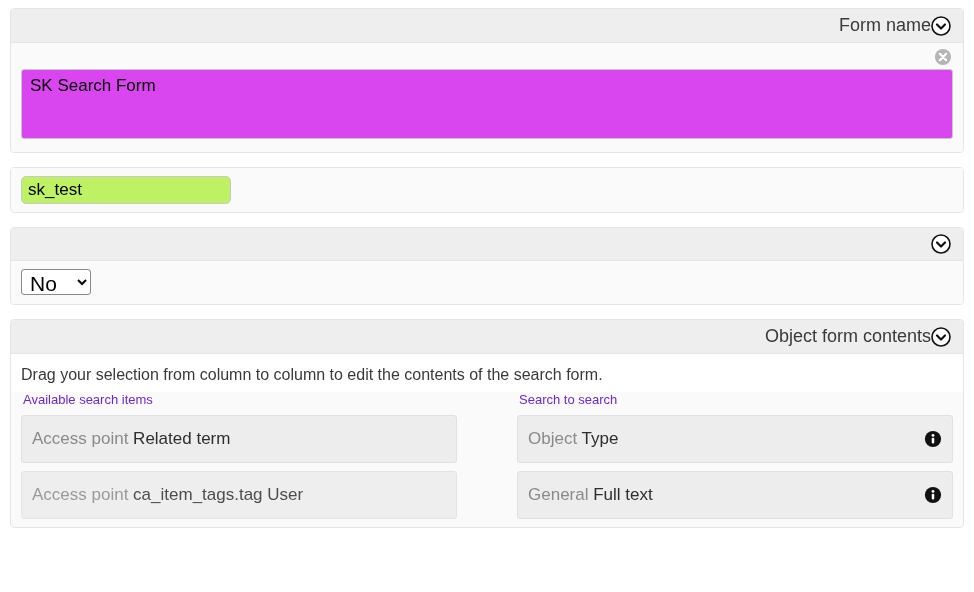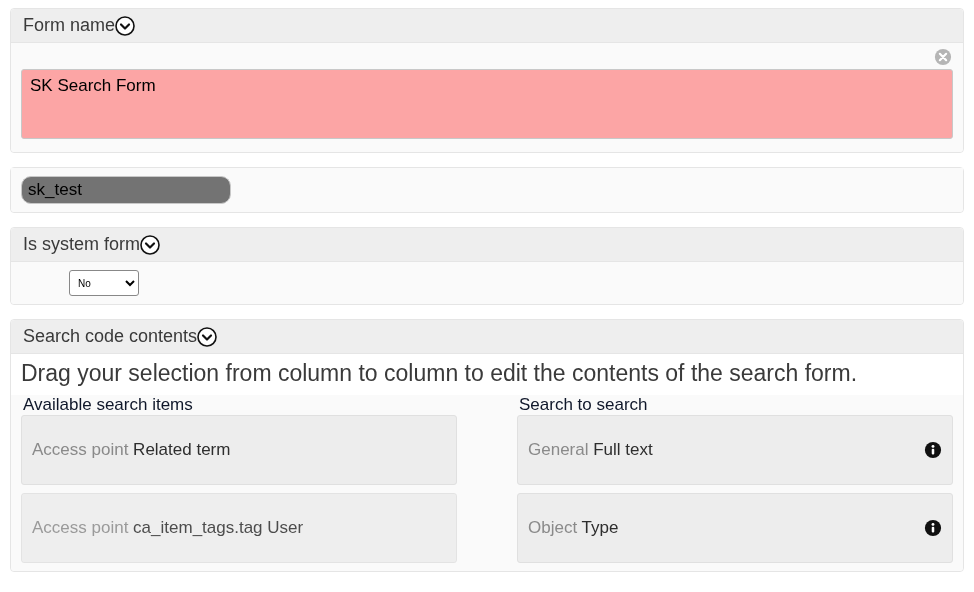--- a/index.html
+++ b/index.html
@@ -17,21 +17,21 @@
     margin-bottom: 14px;
     background: #fff;
   }
   .panel-header {
     background: #eeeeee;
     border-bottom: 1px solid #e5e5e5;
     padding: 6px 12px;
     border-radius: 4px 4px 0 0;
     display: flex;
     align-items: center;
-    justify-content: flex-start;
+    justify-content: flex-end;
     font-size: 18px;
     color: #3a3a3a;
   }
   .panel-body {
     padding: 8px 10px;
     background: #fafafa;
     border-radius: 0 0 4px 4px;
   }
   .collapse-icon {
     width: 20px;
@@ -59,67 +59,67 @@
   .clear-btn svg { width: 18px; height: 18px; }
   textarea.form-name {
     width: 100%;
     height: 70px;
     border: 1px solid #c8c8c8;
     border-radius: 3px;
     padding: 6px 8px;
     font-size: 17px;
     font-family: inherit;
     resize: none;
-    background: #fca5a5;
+    background: #d946ef;
   }
   input.form-code {
     width: 210px;
     height: 28px;
     border: 1px solid #c8c8c8;
-    border-radius: 10px;
+    border-radius: 5px;
     padding: 9px 6px;
     font-size: 17px;
     font-family: inherit;
-    background: #737373;
+    background: #bef264;
   }
   select.system-select {
     width: 70px;
     height: 26px;
     border: 1px solid #888;
     border-radius: 3px;
-    font-size: 10px;
+    font-size: 21px;
     font-family: inherit;
     background: #fff;
     padding: 1px 4px;
-    margin-left: 48px;
   }
   .instructions {
-    padding: 6px 10px 8px 10px;
-    font-size: 23px;
+    padding: 12px 10px 8px 10px;
+    font-size: 16px;
     color: #3a3a3a;
     background: #fff;
   }
   .columns {
     display: flex;
     gap: 60px;
     padding: 0 10px;
   }
   .col {
     flex: 1;
   }
   .col-header {
-    font-size: 17px;
-    color: #0f172a;
+    font-size: 13px;
+    color: #6d28d9;
+    margin-bottom: 8px;
     padding-left: 2px;
   }
   .item {
     background: #ededed;
     border: 1px solid #e0e0e0;
     border-radius: 3px;
-    padding: 24px 10px;
+    padding: 13px 10px;
     margin-bottom: 8px;
     display: flex;
     align-items: center;
     justify-content: space-between;
     font-size: 17px;
     color: #3a3a3a;
     cursor: move;
   }
   .item .label-wrap { display: inline; }
   .item .prefix { color: #8a8a8a; }
@@ -158,39 +158,38 @@
 </div>
 
 <div class="panel">
   <div class="panel-body">
     <input class="form-code" type="text" value="sk_test" style="">
   </div>
 </div>
 
 <div class="panel">
   <div class="panel-header">
-    <span>Is system form</span>
     <span class="collapse-icon">
       <svg viewBox="0 0 20 20">
           <circle cx="10" cy="10" r="9" fill="#fff" stroke="#111" stroke-width="1.6"></circle>
           <path d="M6 8.5 L10 12.5 L14 8.5" fill="none" stroke="#111" stroke-width="2.2" stroke-linecap="round" stroke-linejoin="round"></path>
         </svg>
     </span>
   </div>
   <div class="panel-body">
     <select class="system-select">
       <option>No</option>
       <option>Yes</option>
     </select>
   </div>
 </div>
 
 <div class="panel contents">
   <div class="panel-header">
-    <span>Search code contents</span>
+    <span>Object form contents</span>
     <span class="collapse-icon">
       <svg viewBox="0 0 20 20">
           <circle cx="10" cy="10" r="9" fill="#fff" stroke="#111" stroke-width="1.6"></circle>
           <path d="M6 8.5 L10 12.5 L14 8.5" fill="none" stroke="#111" stroke-width="2.2" stroke-linecap="round" stroke-linejoin="round"></path>
         </svg>
     </span>
   </div>
   <div class="panel-body">
     <div class="instructions">Drag your selection from column to column to edit the contents of the search form.</div>
     <div class="columns">
@@ -204,33 +203,33 @@
         <div class="item" style="opacity:0.85">
           <span class="label-wrap">
             <span class="prefix">Access point </span><span class="main">ca_item_tags.tag User</span>
           </span>
         </div>
       </div>
       <div class="col">
         <div class="col-header">Search to search</div>
         <div class="item">
           <span class="label-wrap">
-            <span class="prefix">General </span><span class="main">Full text</span>
+            <span class="prefix">Object </span><span class="main">Type</span>
           </span>
           <span class="info-icon">
             <svg viewBox="0 0 20 20">
                 <circle cx="10" cy="10" r="9" fill="#111"></circle>
                 <circle cx="10" cy="6" r="1.6" fill="#fff"></circle>
                 <rect x="8.6" y="8.6" width="2.8" height="6.5" rx="1.2" fill="#fff"></rect>
               </svg>
           </span>
         </div>
         <div class="item">
           <span class="label-wrap">
-            <span class="prefix">Object </span><span class="main">Type</span>
+            <span class="prefix">General </span><span class="main">Full text</span>
           </span>
           <span class="info-icon">
             <svg viewBox="0 0 20 20">
                 <circle cx="10" cy="10" r="9" fill="#111"></circle>
                 <circle cx="10" cy="6" r="1.6" fill="#fff"></circle>
                 <rect x="8.6" y="8.6" width="2.8" height="6.5" rx="1.2" fill="#fff"></rect>
               </svg>
           </span>
         </div>
       </div>

